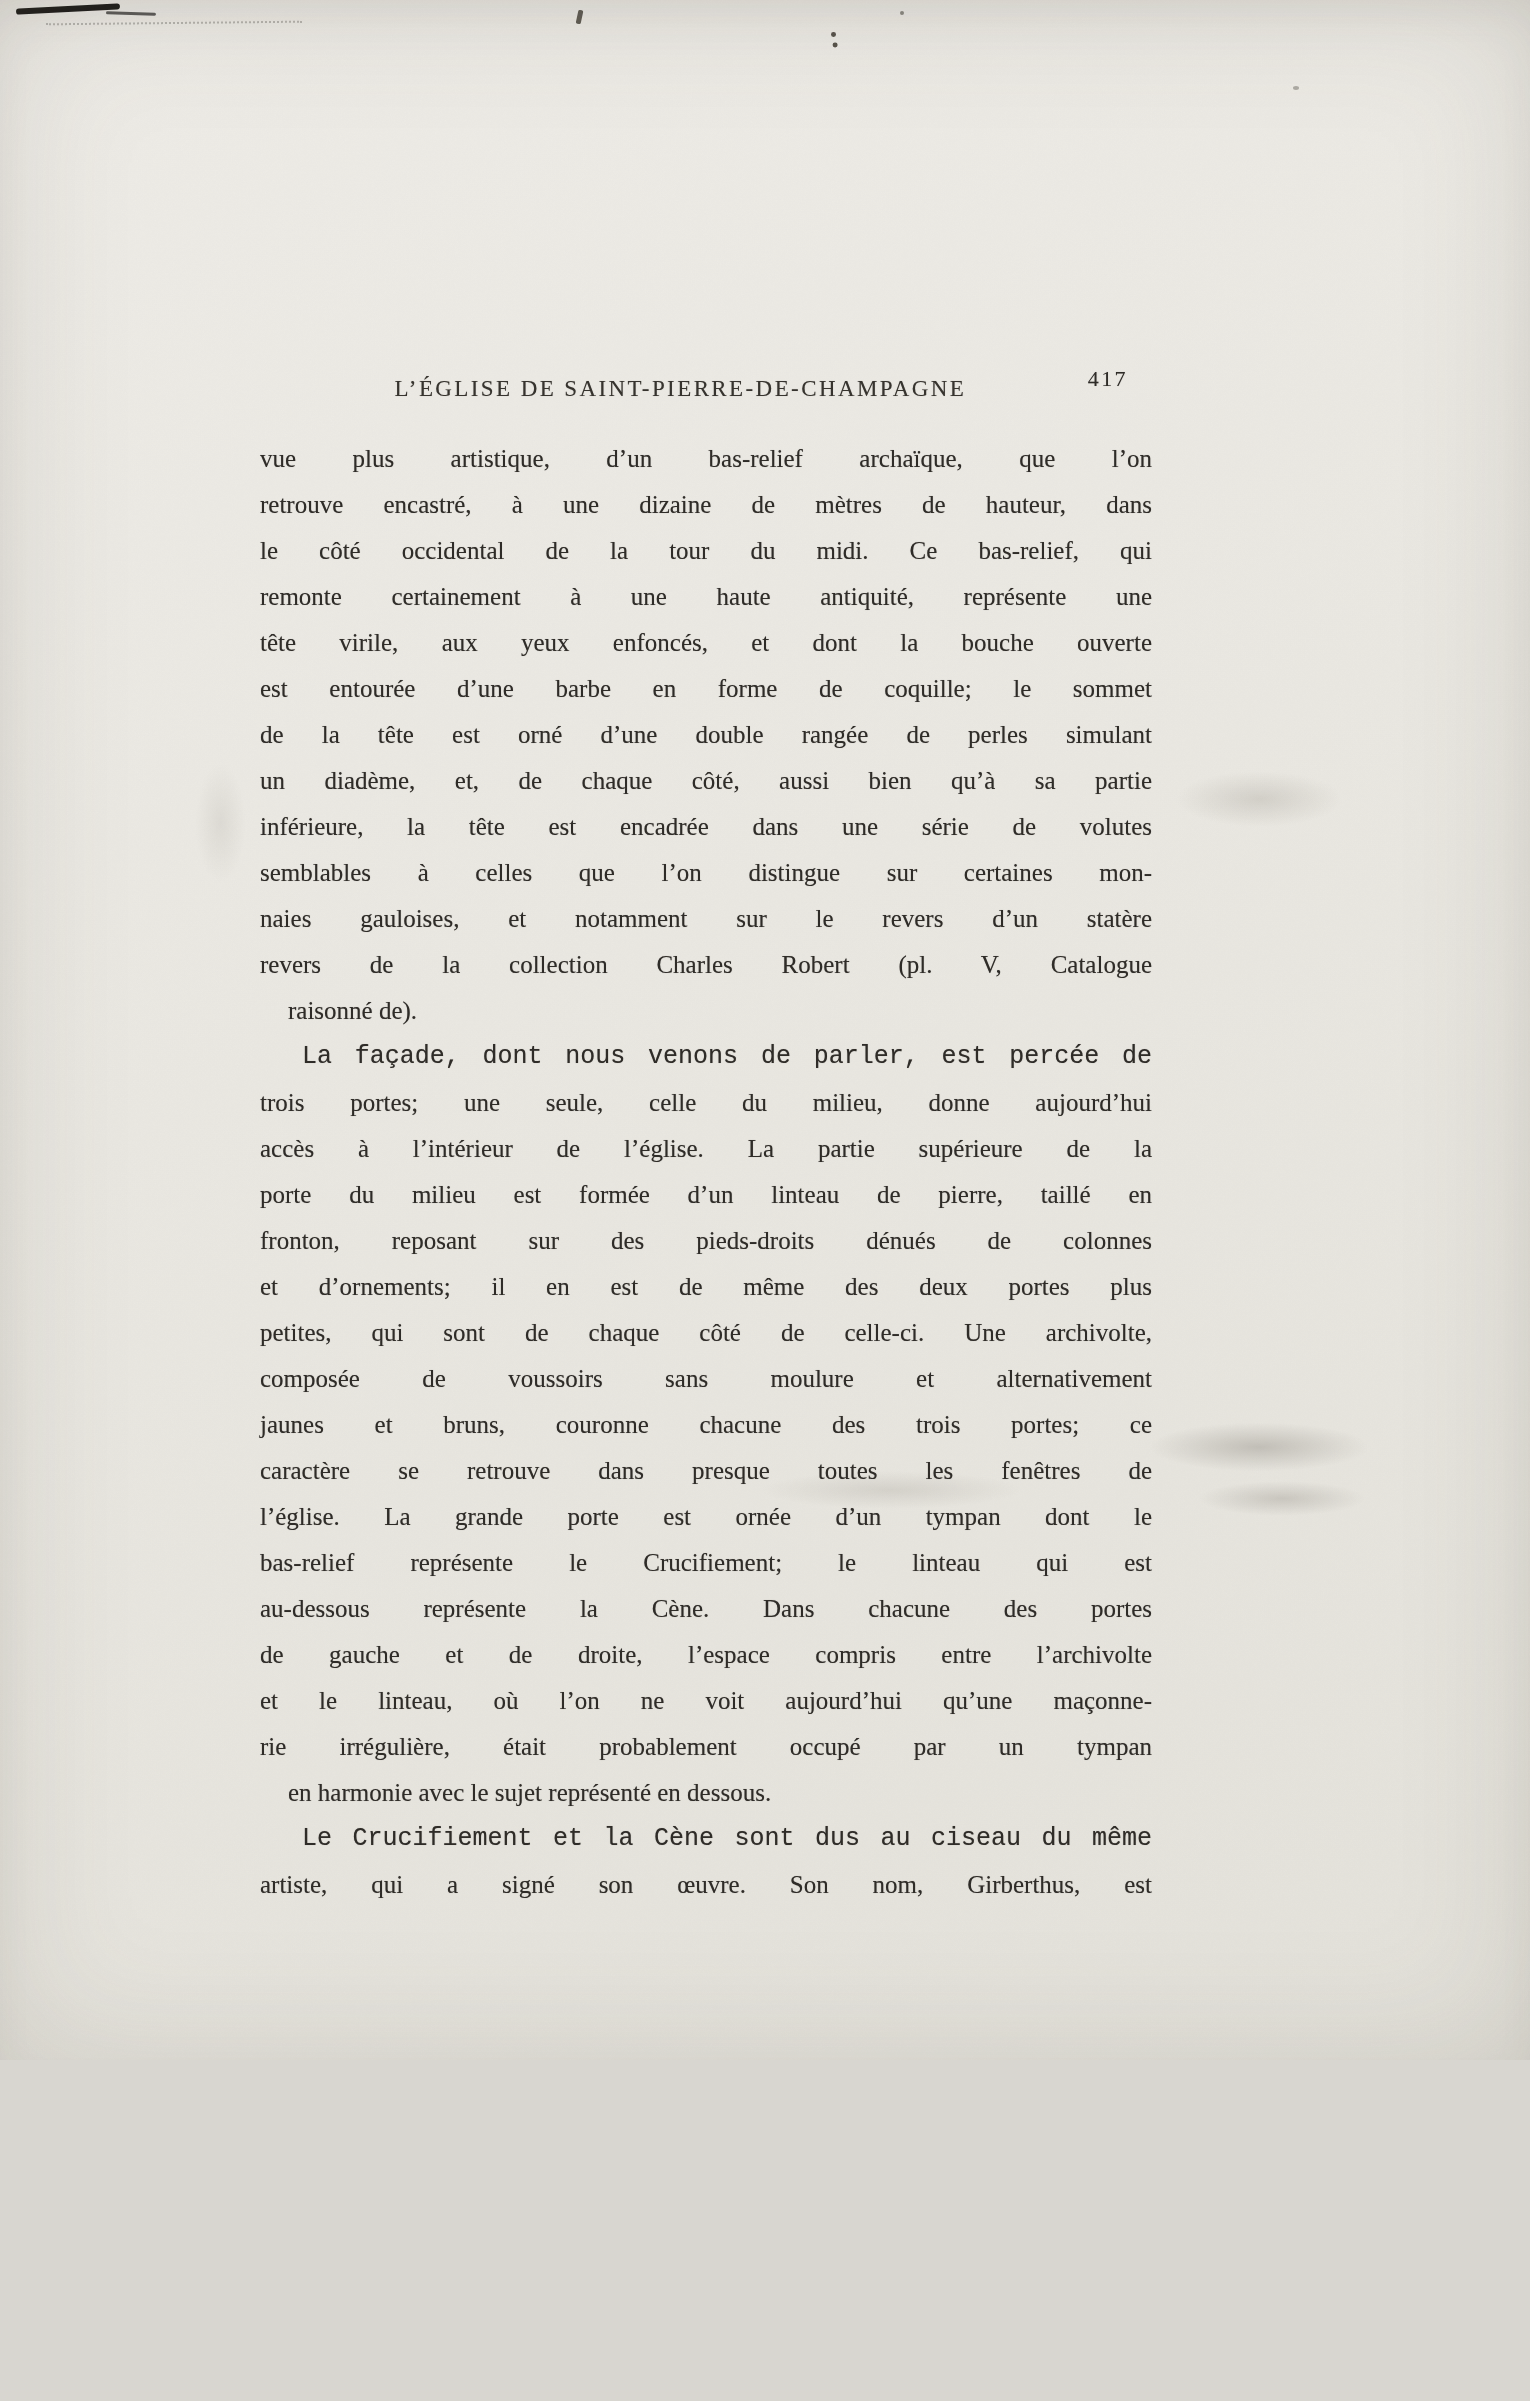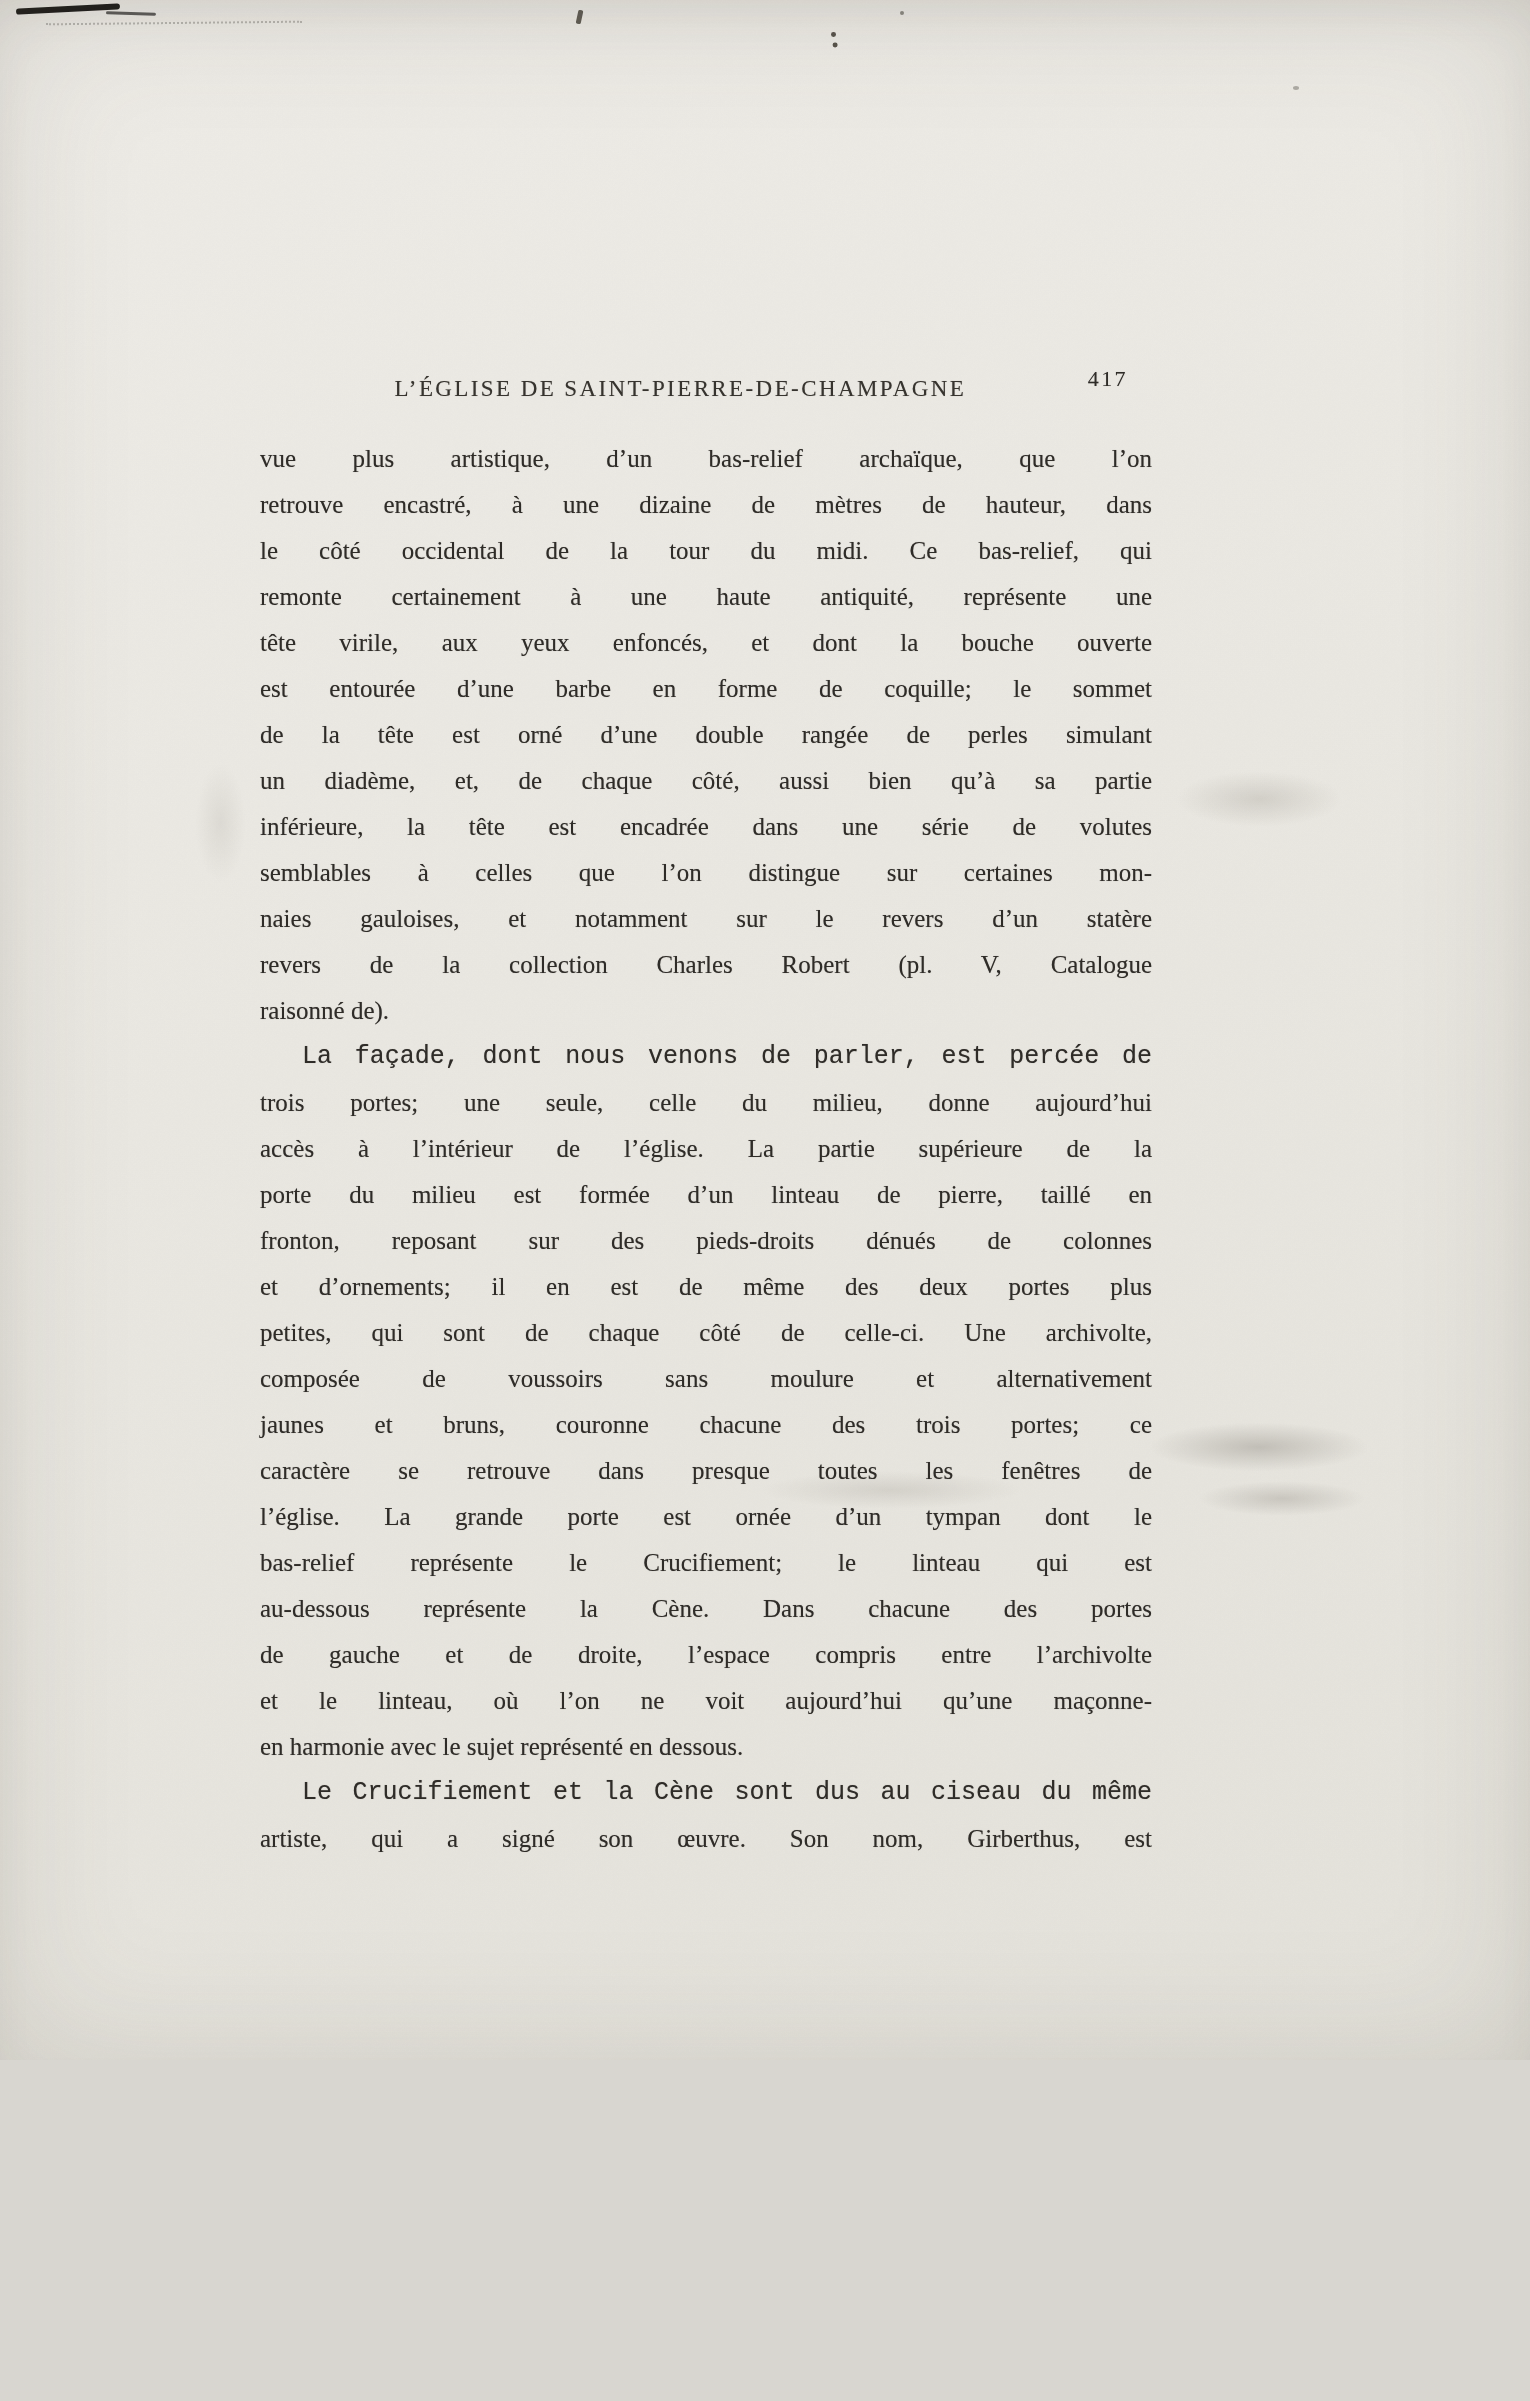--- a/index.html
+++ b/index.html
@@ -68,21 +68,21 @@
   }
   .line {
     font-size: 25px;
     line-height: 46px;
     color: var(--ink, #2e2b27);
     text-align: justify;
     text-align-last: justify;
     text-shadow: 0 0 0.8px rgba(46,43,39,0.4);
   }
   .line.indent { text-indent: 42px; font-family: Liberation Mono, monospace; }
-  .line.flush-last { text-align-last: left; }
+  .line.flush-last { text-align-last: left; margin-left: 28px; }
 
   
   .art { position: absolute; pointer-events: none; }
   .art-stroke-1 {
     left: 16px; top: 6.4px; width: 104px; height: 6.4px;
     background: #1d1c1a; border-radius: 3.2px; transform: rotate(-3deg);
   }
   .art-stroke-2 {
     left: 106px; top: 12px; width: 50px; height: 3.2px;
     background: rgba(32,30,28,0.7); border-radius: 2.4px; transform: rotate(2deg);
@@ -181,20 +181,21 @@
       <div class="line">et d’ornements; il en est de même des deux portes plus</div>
       <div class="line">petites, qui sont de chaque côté de celle-ci. Une archivolte,</div>
       <div class="line">composée de voussoirs sans moulure et alternativement</div>
       <div class="line">jaunes et bruns, couronne chacune des trois portes; ce</div>
       <div class="line">caractère se retrouve dans presque toutes les fenêtres de</div>
       <div class="line">l’église. La grande porte est ornée d’un tympan dont le</div>
       <div class="line">bas-relief représente le Crucifiement; le linteau qui est</div>
       <div class="line">au-dessous représente la Cène. Dans chacune des portes</div>
       <div class="line">de gauche et de droite, l’espace compris entre l’archivolte</div>
       <div class="line">et le linteau, où l’on ne voit aujourd’hui qu’une maçonne-</div>
+      <div class="line">rie irrégulière, était probablement occupé par un tympan</div>
       <div class="line flush-last">en harmonie avec le sujet représenté en dessous.</div>
       <div class="line indent">Le Crucifiement et la Cène sont dus au ciseau du même</div>
       <div class="line">artiste, qui a signé son œuvre. Son nom, Girberthus, est</div>
     </div>
 
   <svg class="noise" width="1531" height="2401" aria-hidden="true" viewBox="0 0 1915 3004">
     <filter id="grain">
       <feTurbulence type="fractalNoise" baseFrequency="0.85" numOctaves="2" stitchTiles="stitch"></feTurbulence>
       <feColorMatrix type="matrix" values="0 0 0 0 0.25  0 0 0 0 0.24  0 0 0 0 0.21  0 0 0 0.05 0"></feColorMatrix>
     </filter>

